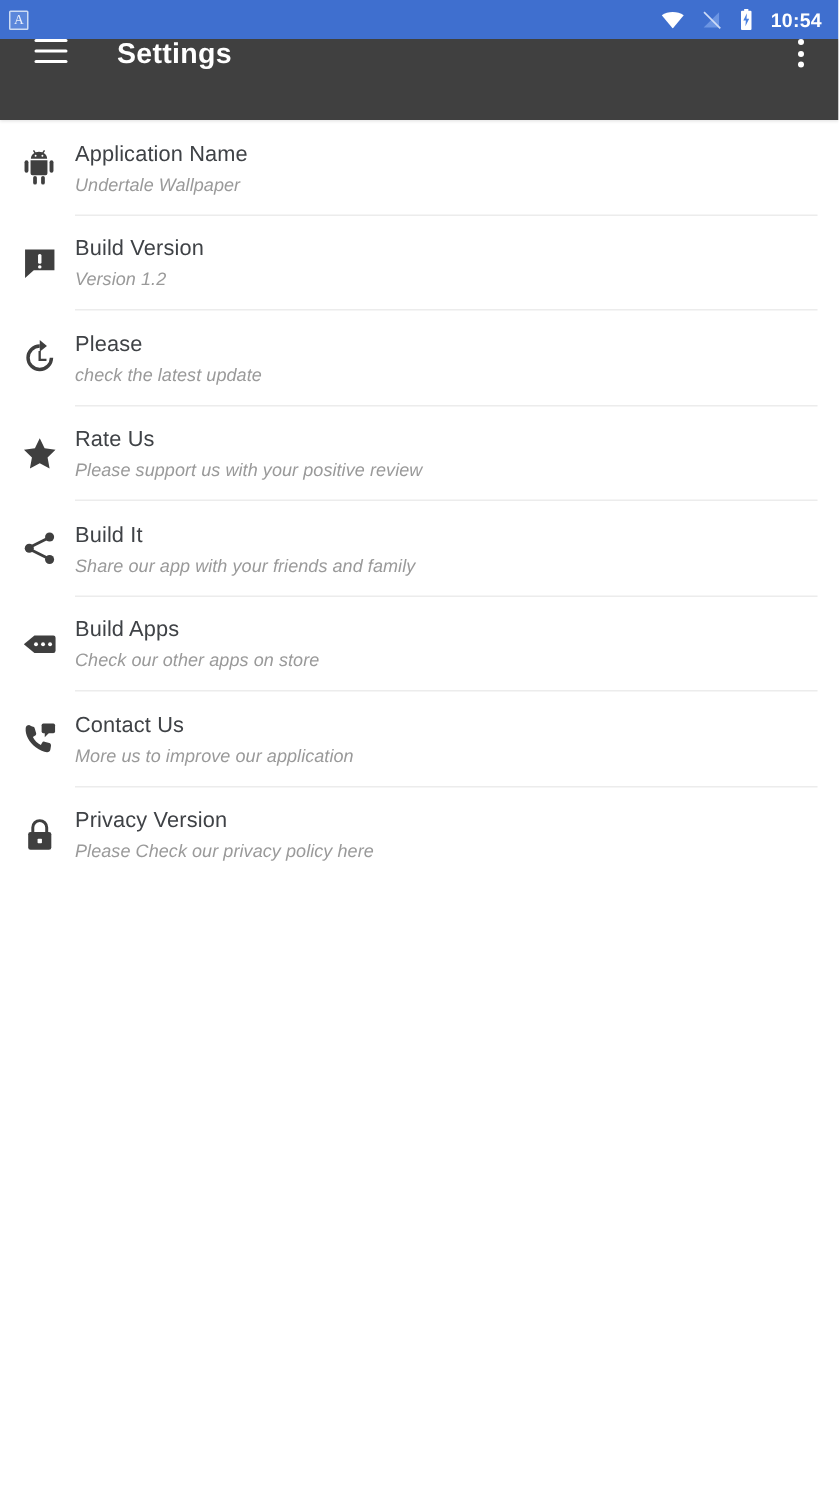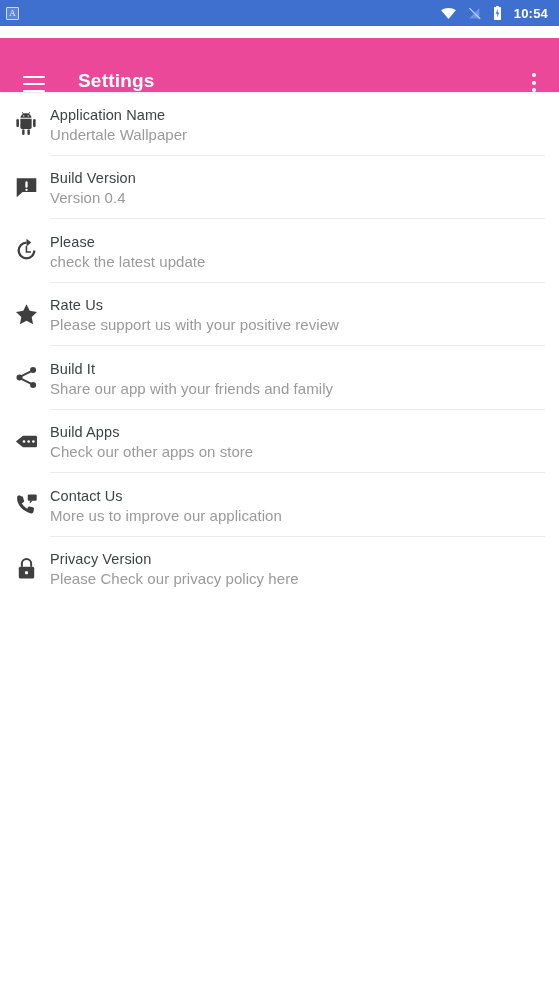--- a/index.html
+++ b/index.html
@@ -38,25 +38,24 @@
     color:#ffffff; font-size:13px; font-weight:bold;
     letter-spacing:0.2px;
   }
   .ic-wifi { width:15px; height:11px; display:block; }
   .ic-nosig { width:13px; height:13px; display:block; }
   .ic-batt { width:9px; height:14px; display:block; }
 
   
   .toolbar {
     height:54px; width:100%;
-    background:#ec4899;
-    display:flex; align-items:flex-end;
+    background:#404040;
+    display:flex; align-items:flex-start;
     position:relative;
     box-shadow:0 1px 2px rgba(0,0,0,0.10);
-    margin-top:12px;
   }
   .hamburger {
     width:22px; height:16px;
     margin-left:23px;
     display:flex; flex-direction:column; justify-content:space-between;
     cursor:pointer;
   }
   .hamburger span { display:block; height:2px; background:#ffffff; border-radius:1px; }
   .toolbar-title {
     margin-left:33px;
@@ -90,25 +89,26 @@
   }
   .row-icon svg { display:block; fill:#3f3f3f; }
   .row-text { display:flex; flex-direction:column; justify-content:flex-end; padding-top:1px; }
   .row-title {
     font-size:14.5px;
     color:#3f4246;
     line-height:19px;
     letter-spacing:0.1px;
   }
   .row-sub {
-    font-size:15px;
+    font-size:12px;
     color:#9a9a9a;
     line-height:16px;
     padding-top:2px;
     letter-spacing:0.05px;
+    font-style:italic;
   }
   .divider {
     position:absolute;
     left:50px; right:14px; bottom:0;
     height:1px;
     background:#ececec;
   }
 </style>
 </head>
 <body>
@@ -180,21 +180,21 @@
   <div class="row">
     <div class="row-icon">
       <svg width="25" height="25" viewBox="0 0 24 24">
         <path d="M2.6 3.2 h18.8 v13.2 h-13.2 l-5.6 5 Z"></path>
         <rect x="10.9" y="6.1" width="2.2" height="6.2" rx="1" fill="#ffffff"></rect>
         <rect x="10.9" y="13.2" width="2.2" height="2.2" rx="1" fill="#ffffff"></rect>
       </svg>
     </div>
     <div class="row-text">
       <div class="row-title">Build Version</div>
-      <div class="row-sub">Version 0.4</div>
+      <div class="row-sub">Version 1.2</div>
     </div>
     <div class="divider"></div>
   </div>
 
   <div class="row">
     <div class="row-icon">
       <svg width="25" height="25" viewBox="0 0 24 24">
         <path d="M12 3.4 A8.6 8.6 0 1 0 20.6 12 h-2.2 A6.4 6.4 0 1 1 12 5.6 Z"></path>
         <path d="M12 0.7 L12 8.1 L16.6 4.4 Z"></path>
         <path d="M11.2 7.6 h1.5 v5 h3.6 v1.5 h-5.1 Z"></path>

